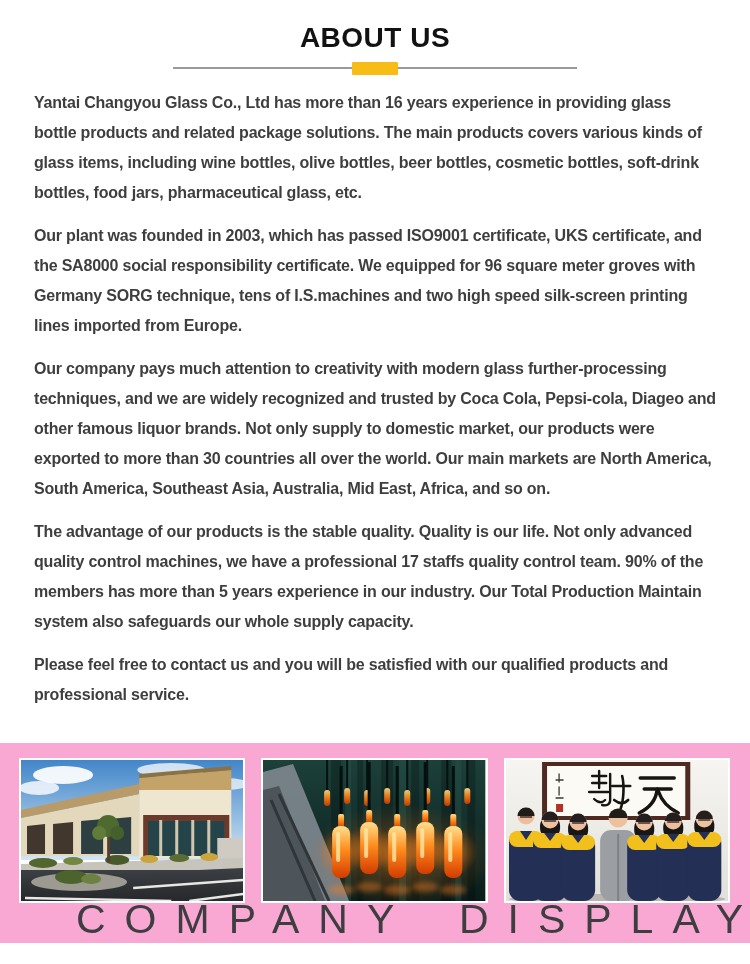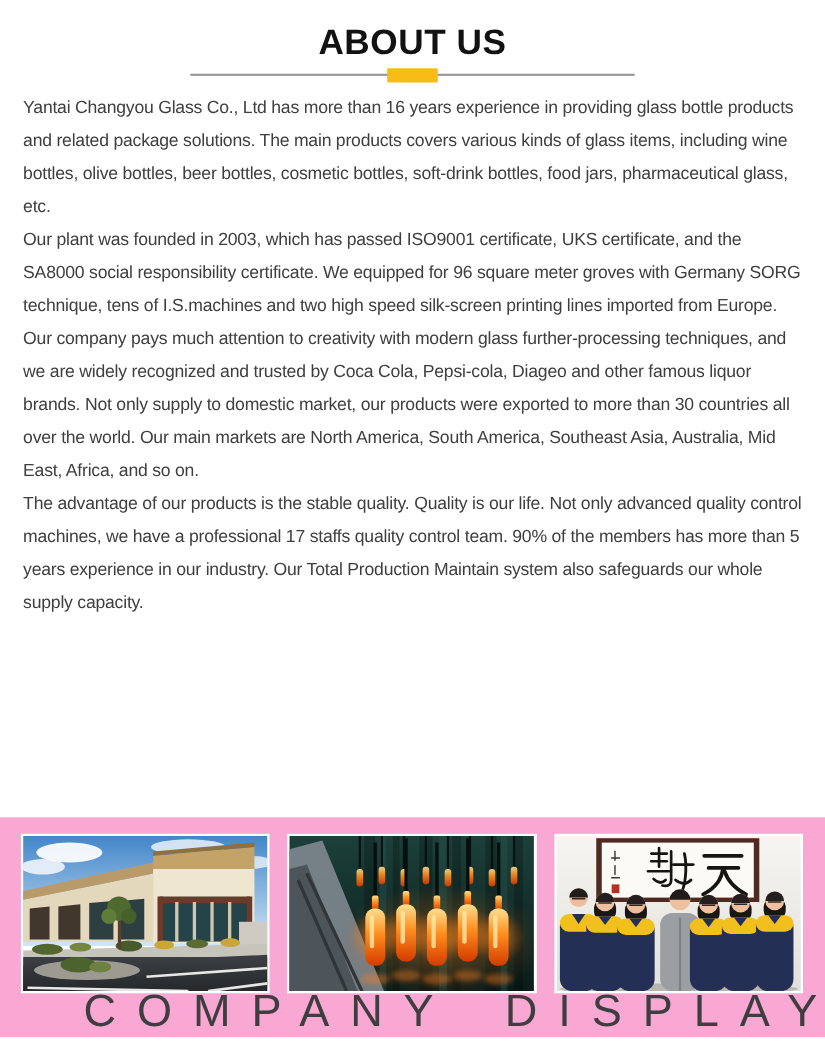--- a/index.html
+++ b/index.html
@@ -4,37 +4,37 @@
 <style>
   html,body{margin:0;padding:0;background:#fff;}
   .page{
     position:relative;width:750px;height:964px;margin:0 auto;
     background:#ffffff;overflow:hidden;
     font-family:"Liberation Sans",sans-serif;
   }
   
   .header{padding-top:22px;text-align:center;}
   .page-title{
-    margin:0;font-size:32px;line-height:32px;font-weight:700;
+    margin:0;font-size:28px;line-height:32px;font-weight:700;
     color:#121212;letter-spacing:.5px;
   }
   .divider{position:relative;width:404px;height:14px;margin:7px auto 0;}
   .divider .line{
     position:absolute;left:0;right:0;top:6px;height:2px;background:#9a9a9a;
   }
   .divider .accent{
     position:absolute;left:50%;top:1px;width:46px;height:13px;margin-left:-23px;
     background:#f7bd16;border-radius:1px;
   }
   
   .content{
     margin:9px 20px 0 21px;width:709px;
     font-size:16px;line-height:30px;color:#3e3e3e;letter-spacing:-0.2px;
   }
-  .content p{margin:0;}
+  .content p{margin:13px;font-weight:bold;}
   
   .gallery{
     position:absolute;left:0;top:743px;width:750px;height:200px;
     background:#f9a8d4;overflow:hidden;
   }
   .photos{
     position:absolute;left:19px;top:15px;width:711px;height:145px;
     display:flex;gap:16px;
   }
   .photo{
@@ -62,20 +62,21 @@
       <div class="line"></div>
       <div class="accent"></div>
     </div>
   </div>
 
   <div class="content">
     <p>Yantai Changyou Glass Co., Ltd has more than 16 years experience in providing glass bottle products and related package solutions. The main products covers various kinds of glass items, including wine bottles, olive bottles, beer bottles, cosmetic bottles, soft-drink bottles, food jars, pharmaceutical glass, etc.</p>
     <p>Our plant was founded in 2003, which has passed ISO9001 certificate, UKS certificate, and the SA8000 social responsibility certificate. We equipped for 96 square meter groves with Germany SORG technique, tens of I.S.machines and two high speed silk-screen printing lines imported from Europe.</p>
     <p>Our company pays much attention to creativity with modern glass further-processing techniques, and we are widely recognized and trusted by Coca Cola, Pepsi-cola, Diageo and other famous liquor brands. Not only supply to domestic market, our products were exported to more than 30 countries all over the world. Our main markets are North America, South America, Southeast Asia, Australia, Mid East, Africa, and so on.</p>
     <p>The advantage of our products is the stable quality. Quality is our life. Not only advanced quality control machines, we have a professional 17 staffs quality control team. 90% of the members has more than 5 years experience in our industry. Our Total Production Maintain system also safeguards our whole supply capacity.</p>
+    <p>Please feel free to contact us and you will be satisfied with our qualified products and professional service.</p>
   </div>
 
   <div class="gallery">
     <div class="photos">
 
       <figure class="photo" style="margin:0">
         <svg viewBox="0 0 222 141" preserveAspectRatio="none" role="img">
           <defs>
             <linearGradient id="p1sky" x1="0" y1="0" x2="0" y2="1">
               <stop offset="0" stop-color="#4286c9"></stop>

